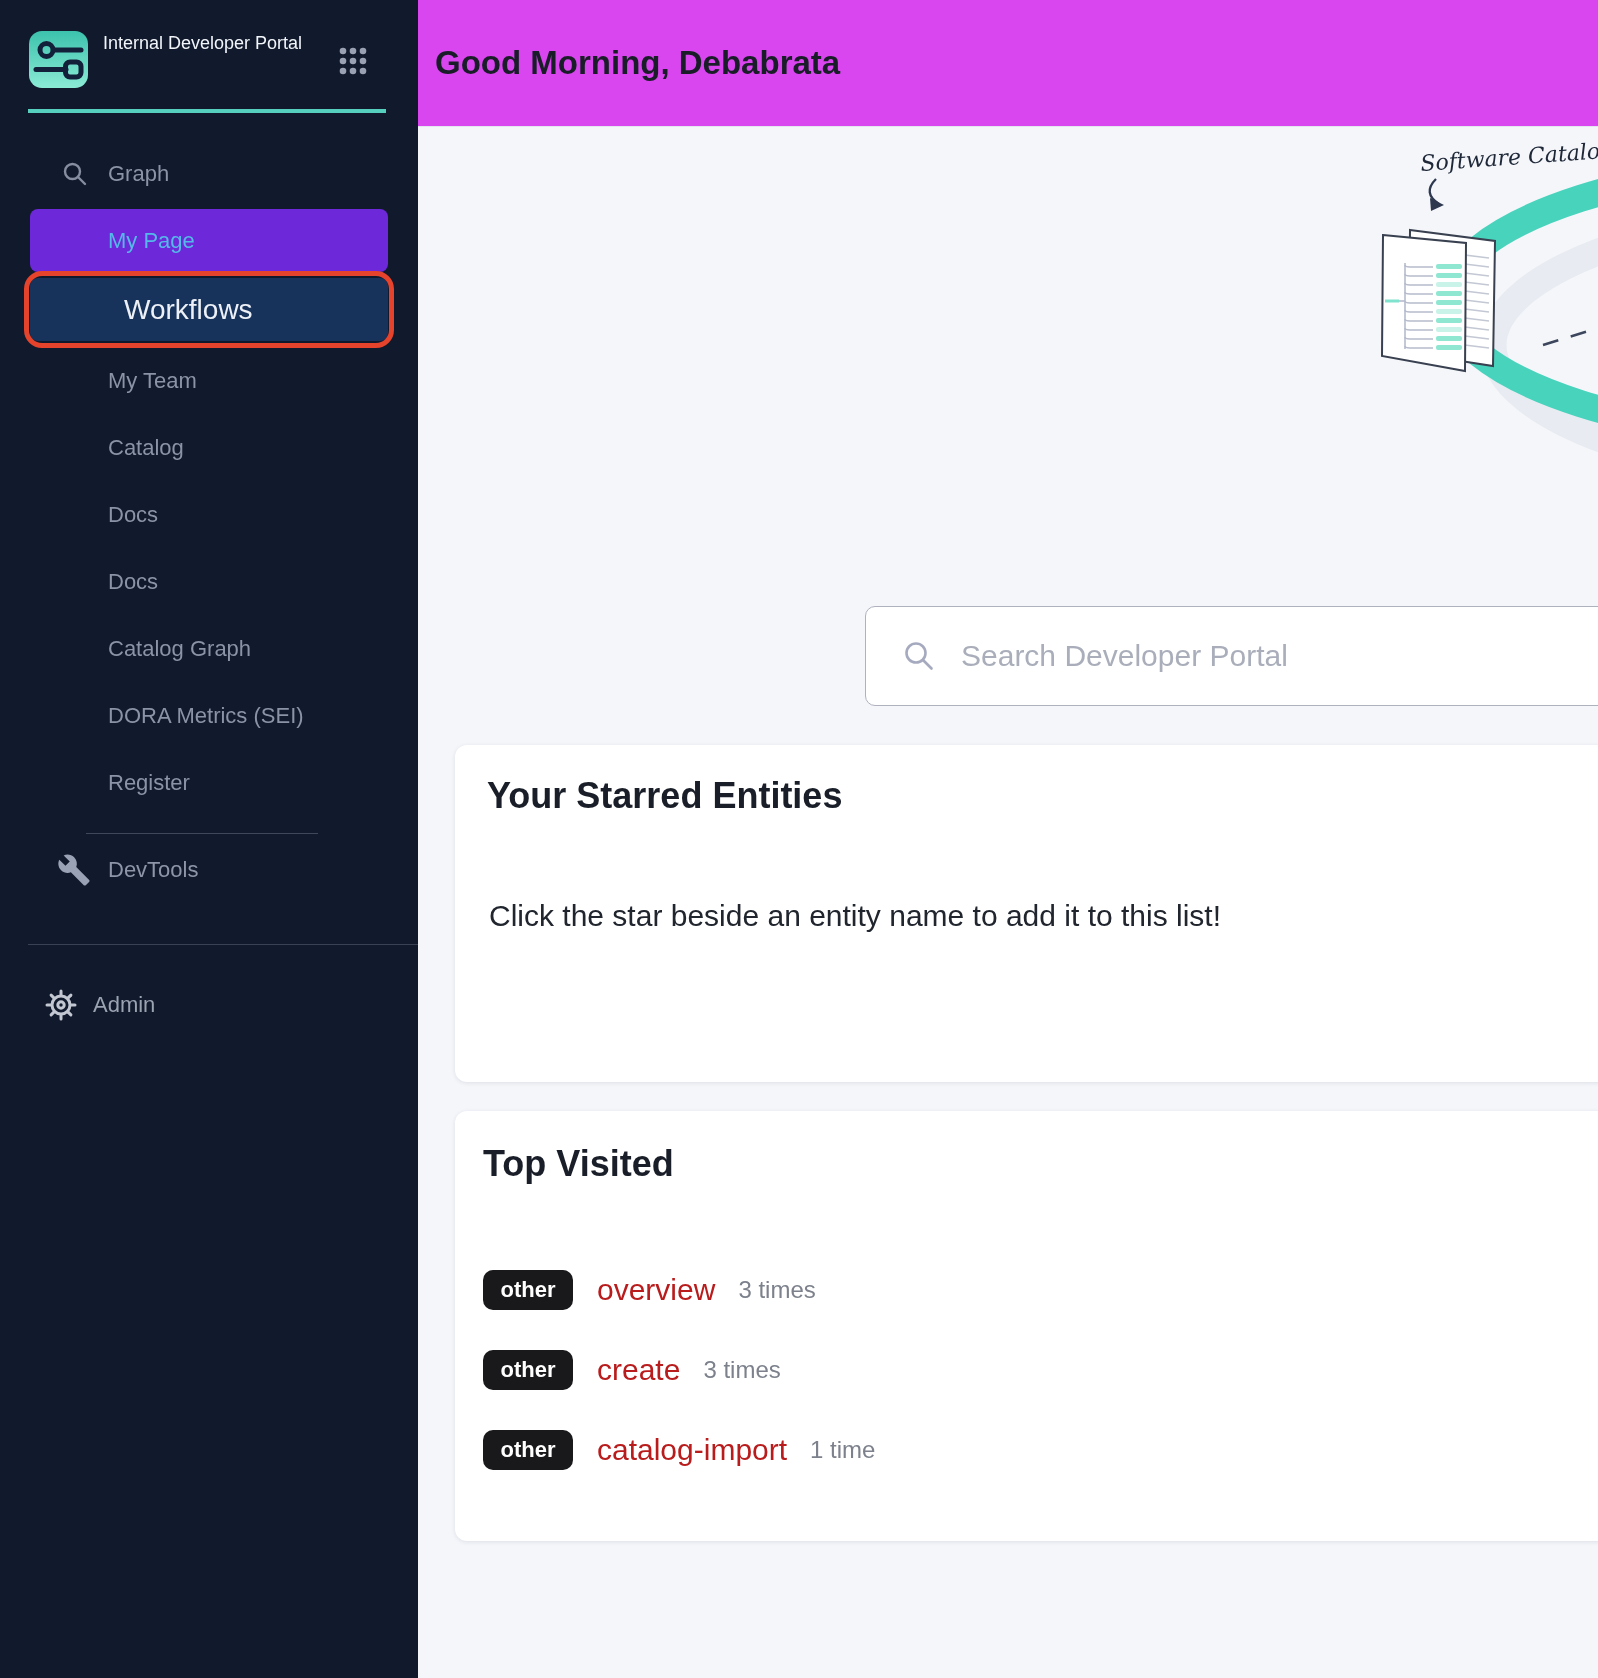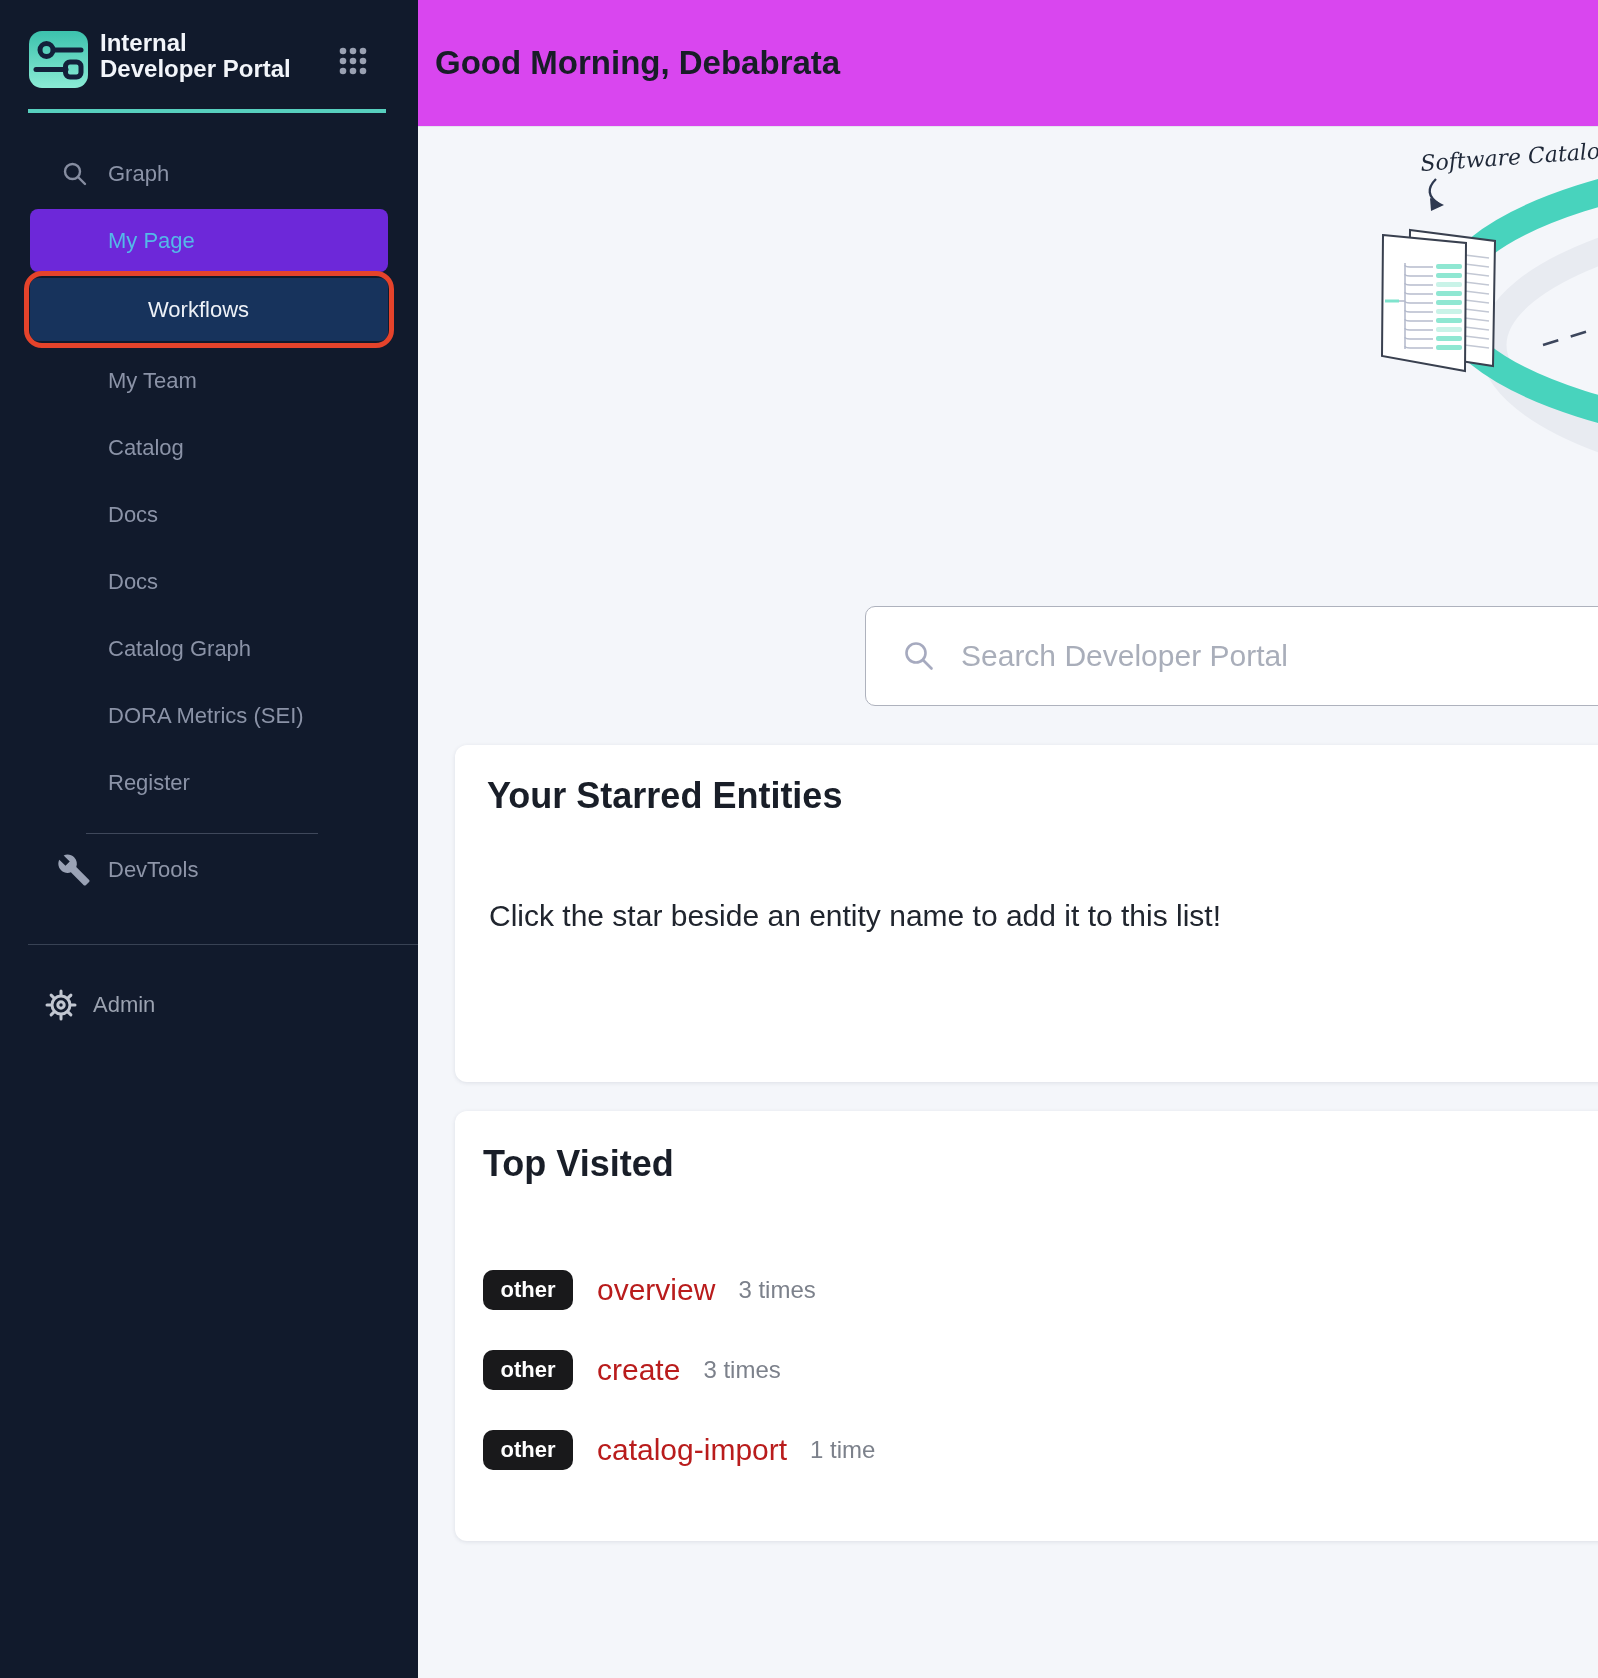--- a/index.html
+++ b/index.html
@@ -5,36 +5,36 @@
   * { margin:0; padding:0; box-sizing:border-box; }
   html,body { width:1598px; height:1678px; overflow:hidden;
     font-family:"Liberation Sans", sans-serif; background:#f4f6fa; }
 
   
   .sidebar { position:absolute; left:0; top:0; width:418px; height:1678px;
     background:#111a2c; z-index:5; }
   .logo-row { position:absolute; left:0; top:0; width:100%; height:110px; }
   .logo-mark { position:absolute; left:29px; top:31px; width:59px; height:57px; }
   .logo-title { position:absolute; left:100px; top:30px; width:205px;
-    font-size:24px; font-weight:bold; line-height:26px; color:#f2f5fa; }
+    font-size:18px; font-weight:normal; line-height:26px; color:#f2f5fa;text-align:center; }
   .grid-icon { position:absolute; left:338px; top:46px; width:30px; height:30px; }
   .teal-rule { position:absolute; left:28px; top:109px; width:358px; height:4px;
     background:#57cfbe; }
 
   .nav { position:absolute; left:0; top:140px; width:100%; }
   .nav-item { height:67px; display:flex; align-items:center; padding-left:108px;
     font-size:22px; color:#8b93a7; cursor:pointer; }
   .nav-item.with-icon { padding-left:0; }
   .nav-item .mini-icon { margin-left:62px; width:26px; height:26px; flex:0 0 auto; }
   .nav-item .mini-label { margin-left:20px; }
   .nav-item.active { margin:2px 30px; height:63px; padding-left:78px;
     background:#6d28d9; border-radius:8px; color:#54b9e8; }
   .workflow-wrap { position:relative; margin:6px 30px; height:63px; }
-  .workflow-item { height:63px; display:flex; align-items:center; padding-left:118px;
-    background:#17335c; border-radius:8px; color:#edf1f7; font-size:22px; cursor:pointer; }
+  .workflow-item { height:63px; display:flex; align-items:center; padding-left:94px;
+    background:#17335c; border-radius:8px; color:#edf1f7; font-size:28px; cursor:pointer; }
   .red-ring { position:absolute; inset:-7px -6px; border:5px solid #e5432b;
     border-radius:18px; pointer-events:none; }
   .nav-divider { margin:17px 0 0 86px; width:232px; height:1px;
     background:rgba(150,160,180,0.35); border:0; }
   .devtools-item { margin-top:4px; height:64px; display:flex; align-items:center;
     font-size:22px; color:#8e95a8; cursor:pointer; }
   .devtools-item .wrench { margin-left:57px; width:34px; height:34px; }
   .devtools-item .dev-label { margin-left:17px; }
   .wide-divider { margin:42px 0 0 28px; width:390px; height:1px;
     background:rgba(150,160,180,0.30); border:0; }

